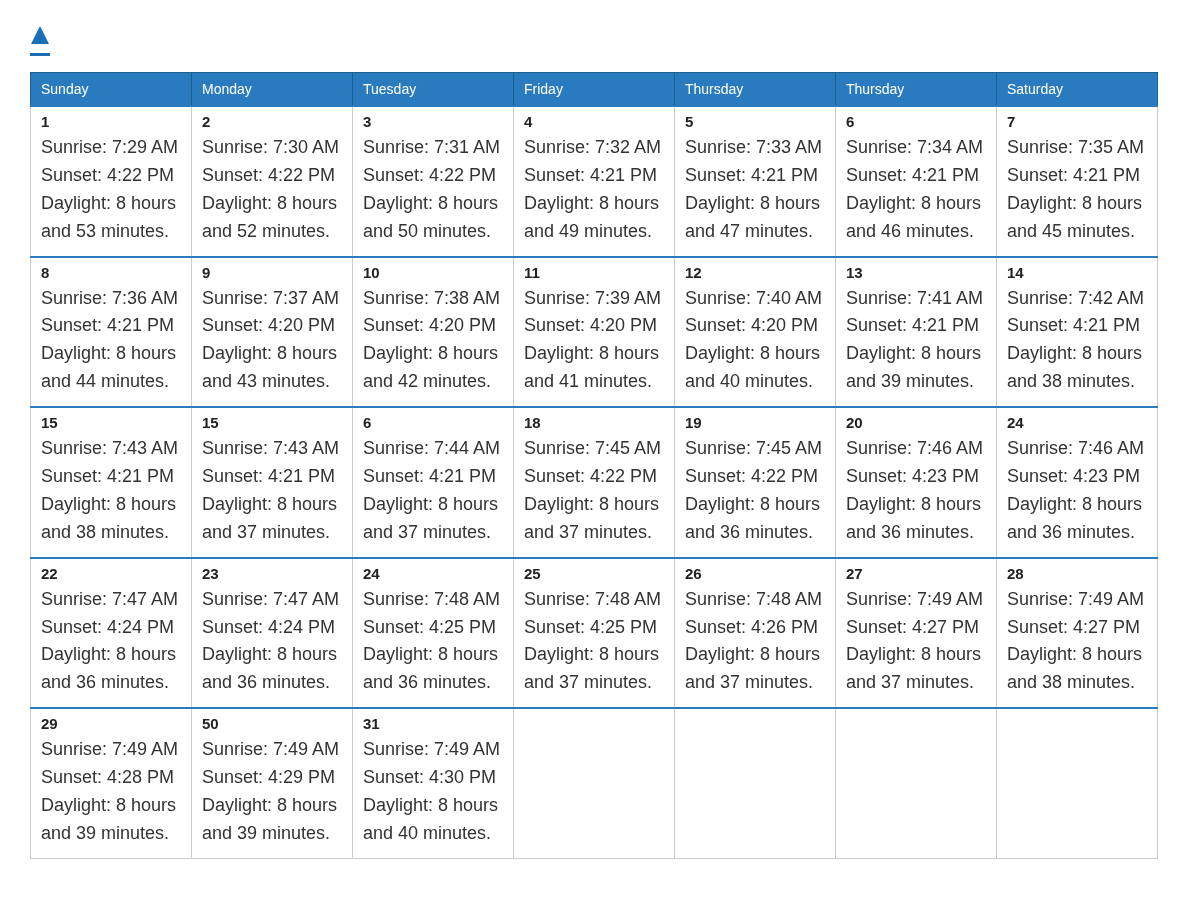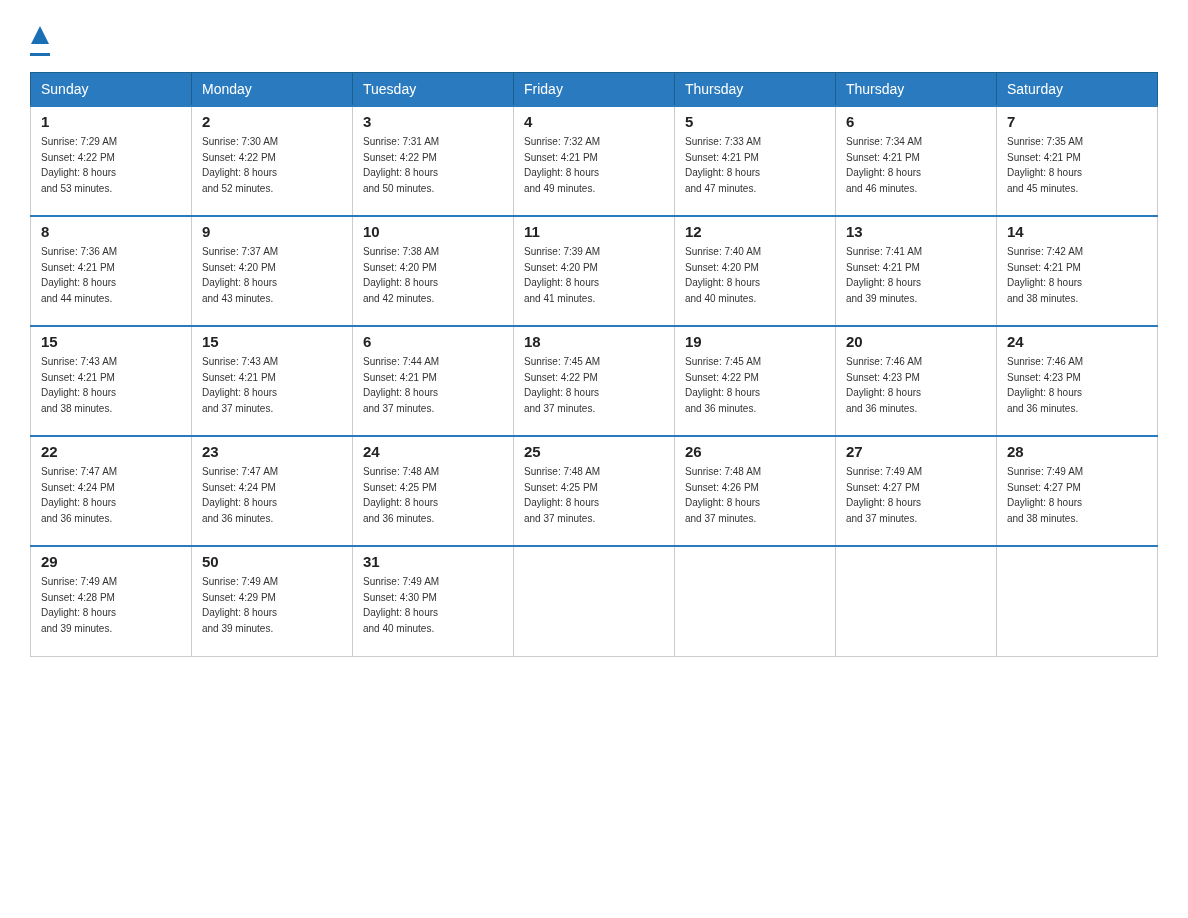--- a/index.html
+++ b/index.html
@@ -74,21 +74,21 @@
     }
     .day-num {
       font-size: 15px;
       font-weight: bold;
       color: #222;
       display: block;
       margin-bottom: 4px;
     }
     .day-info {
       line-height: 1.55;
-      font-size: 10px;
+      font-size: 18px;
     }
     .empty-cell { background: #fff; }
     .week-row td { border-top: 2px solid #2a7abf; }
   </style>
 </head>
 <body>
 
 <div class="header">
   <div class="logo">
     <div class="logo-text">

